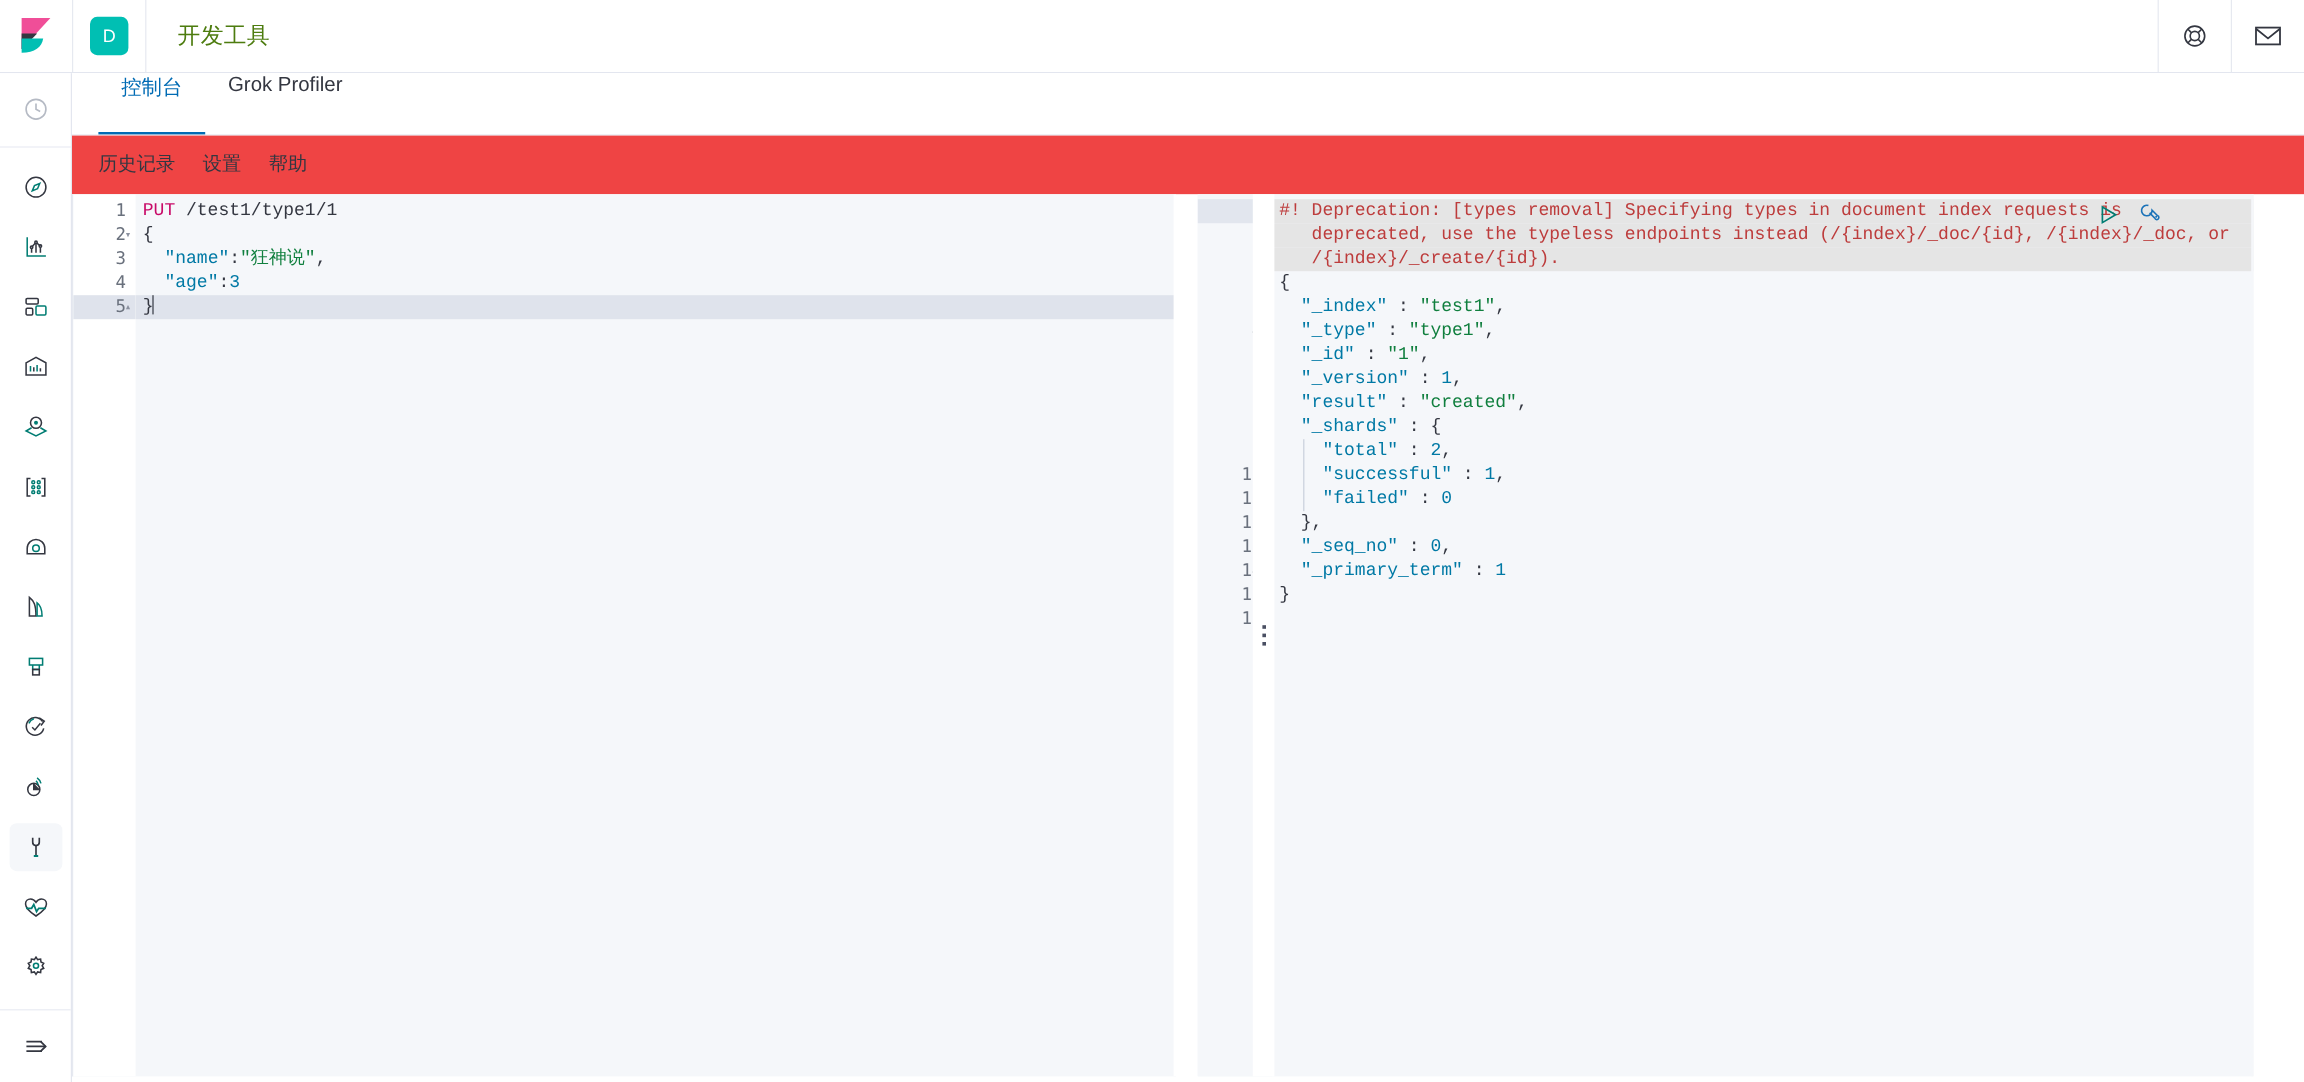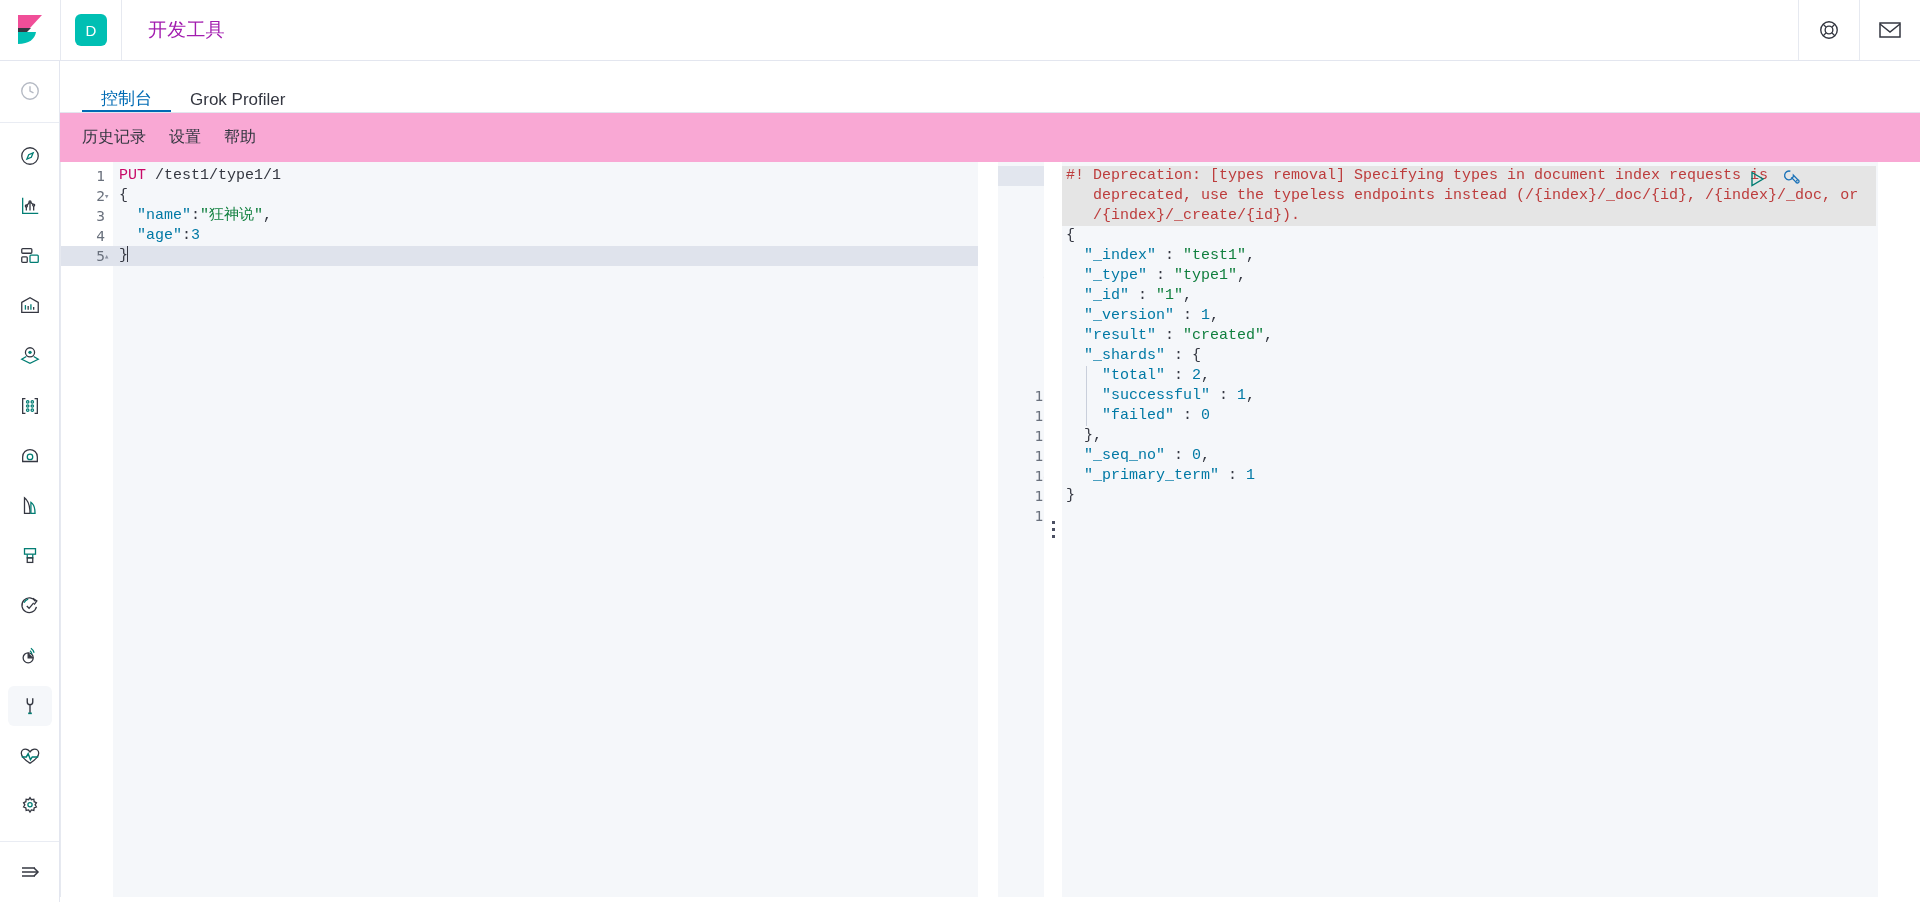--- a/index.html
+++ b/index.html
@@ -36,21 +36,21 @@
   }
   .space-avatar .sq {
     width: 32px; height: 32px; border-radius: 6px;
     background: #00bfb3; color: #ffffff;
     display: flex; align-items: center; justify-content: center;
     font-size: 15px; font-weight: 400;
     font-family: "Liberation Sans", sans-serif;
   }
   .app-title {
     padding-left: 26px;
-    font-size: 19px; color: #a21caf; letter-spacing: .2px;
+    font-size: 19px; color: #4d7c0f; letter-spacing: .2px;
     white-space: nowrap;
   }
   .hdr-right { margin-left: auto; display: flex; align-items: center; height: 60px; }
   .hdr-icon-btn {
     width: 60px; height: 60px;
     display: flex; align-items: center; justify-content: center;
   }
 
   
   .left-rail {
@@ -92,33 +92,33 @@
   .tabs-bar {
     height: 52px;
     border-bottom: 1px solid #e3e6ef;
     display: flex; align-items: flex-end;
     padding-left: 22px;
     background: #fff;
   }
   .tab {
     height: 51px;
     padding: 0 19px;
-    display: flex; align-items: flex-end;
+    display: flex; align-items: flex-start;
     font-size: 17px; color: #343741;
     border-bottom: 2px solid transparent;
     white-space: nowrap;
   }
   .tab.active { color: #006bb4; border-bottom-color: #006bb4; font-weight: 400; }
 
   .submenu {
     height: 49px;
     display: flex; align-items: center;
     padding-left: 22px;
     gap: 23px;
-    background: #f9a8d4;
+    background: #ef4444;
   }
   .submenu-item {
     font-size: 16px; color: #343741; white-space: nowrap;
   }
 
   
   .console {
     position: relative;
     height: 740px;
     background: #ffffff;

